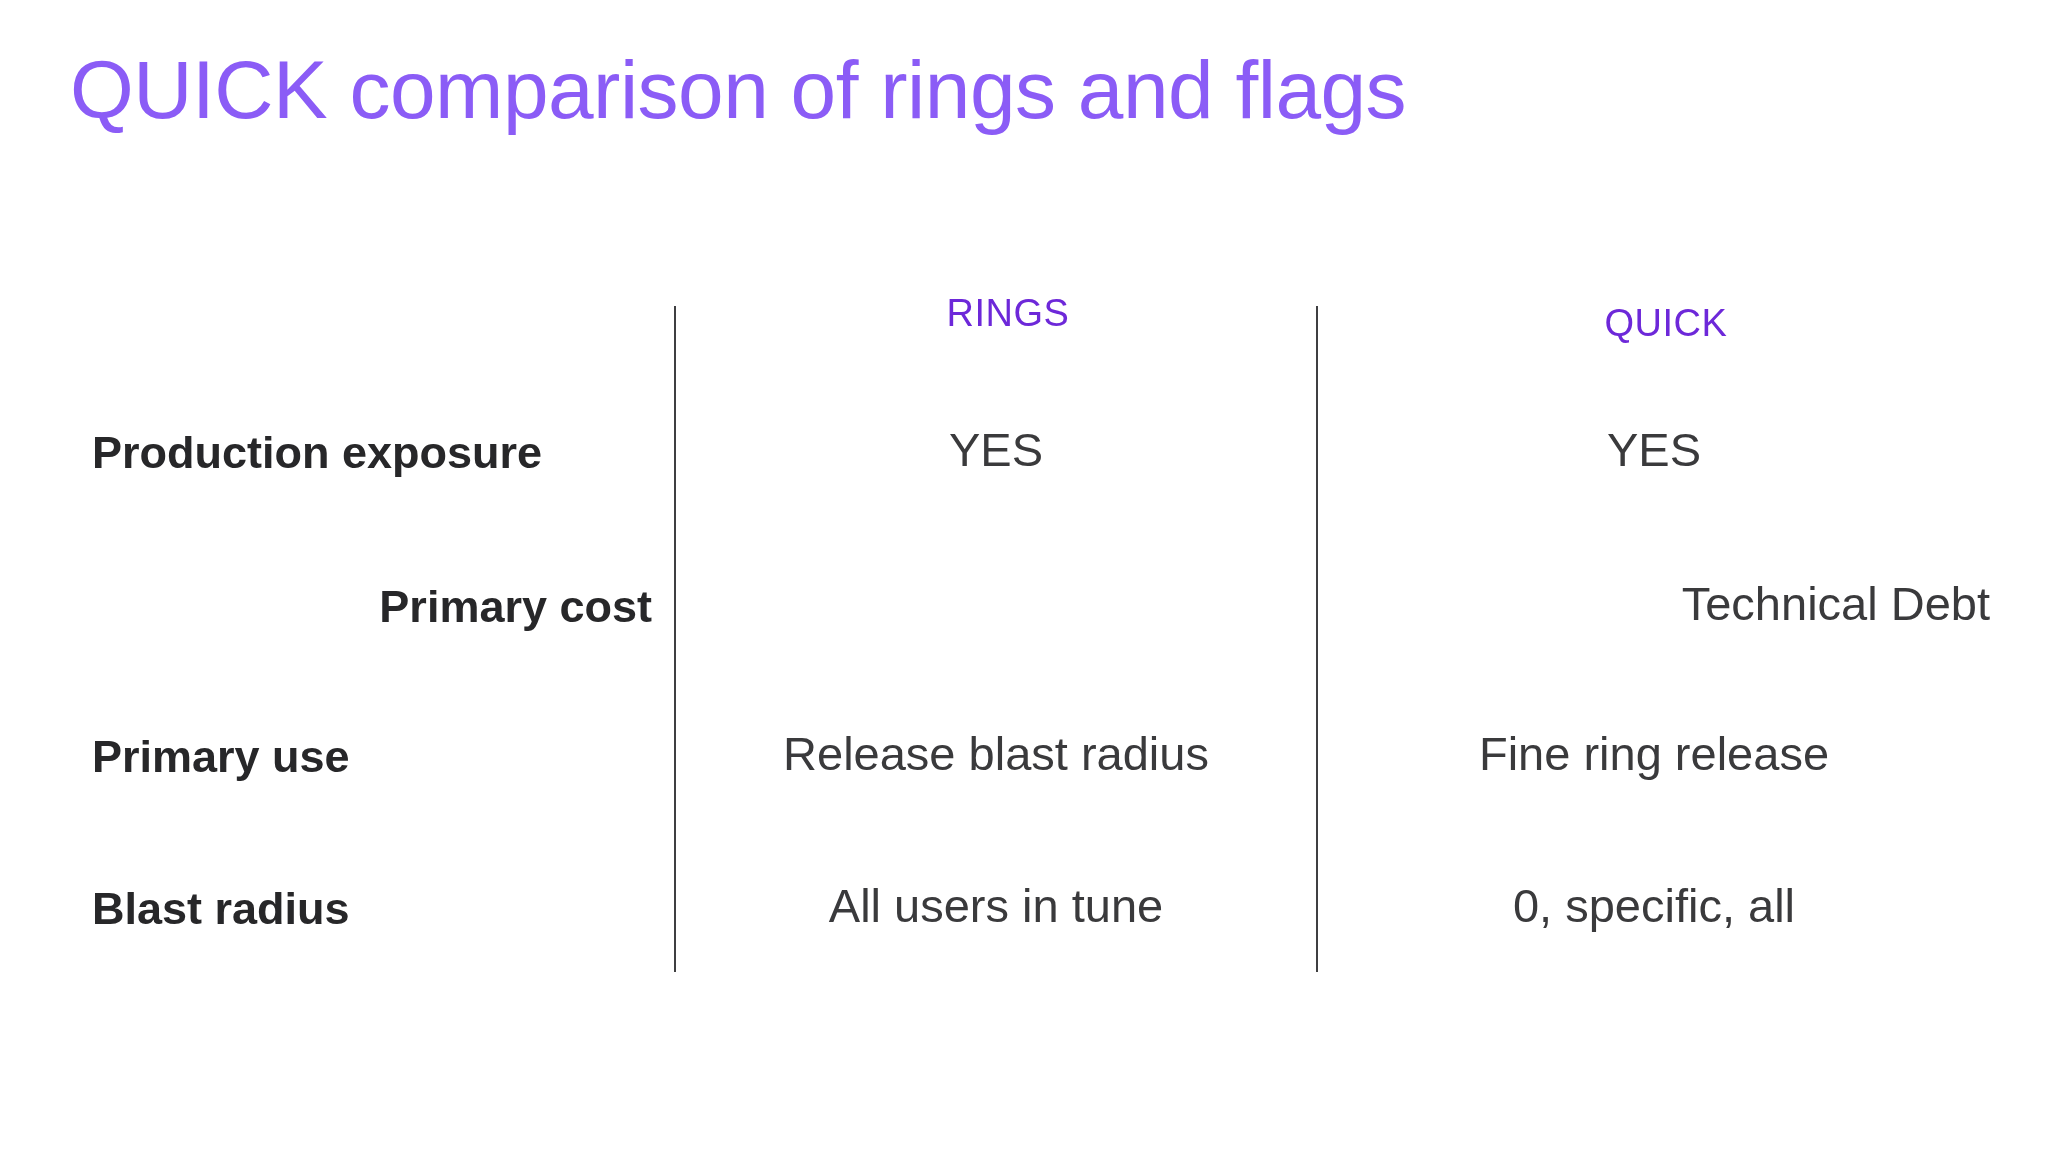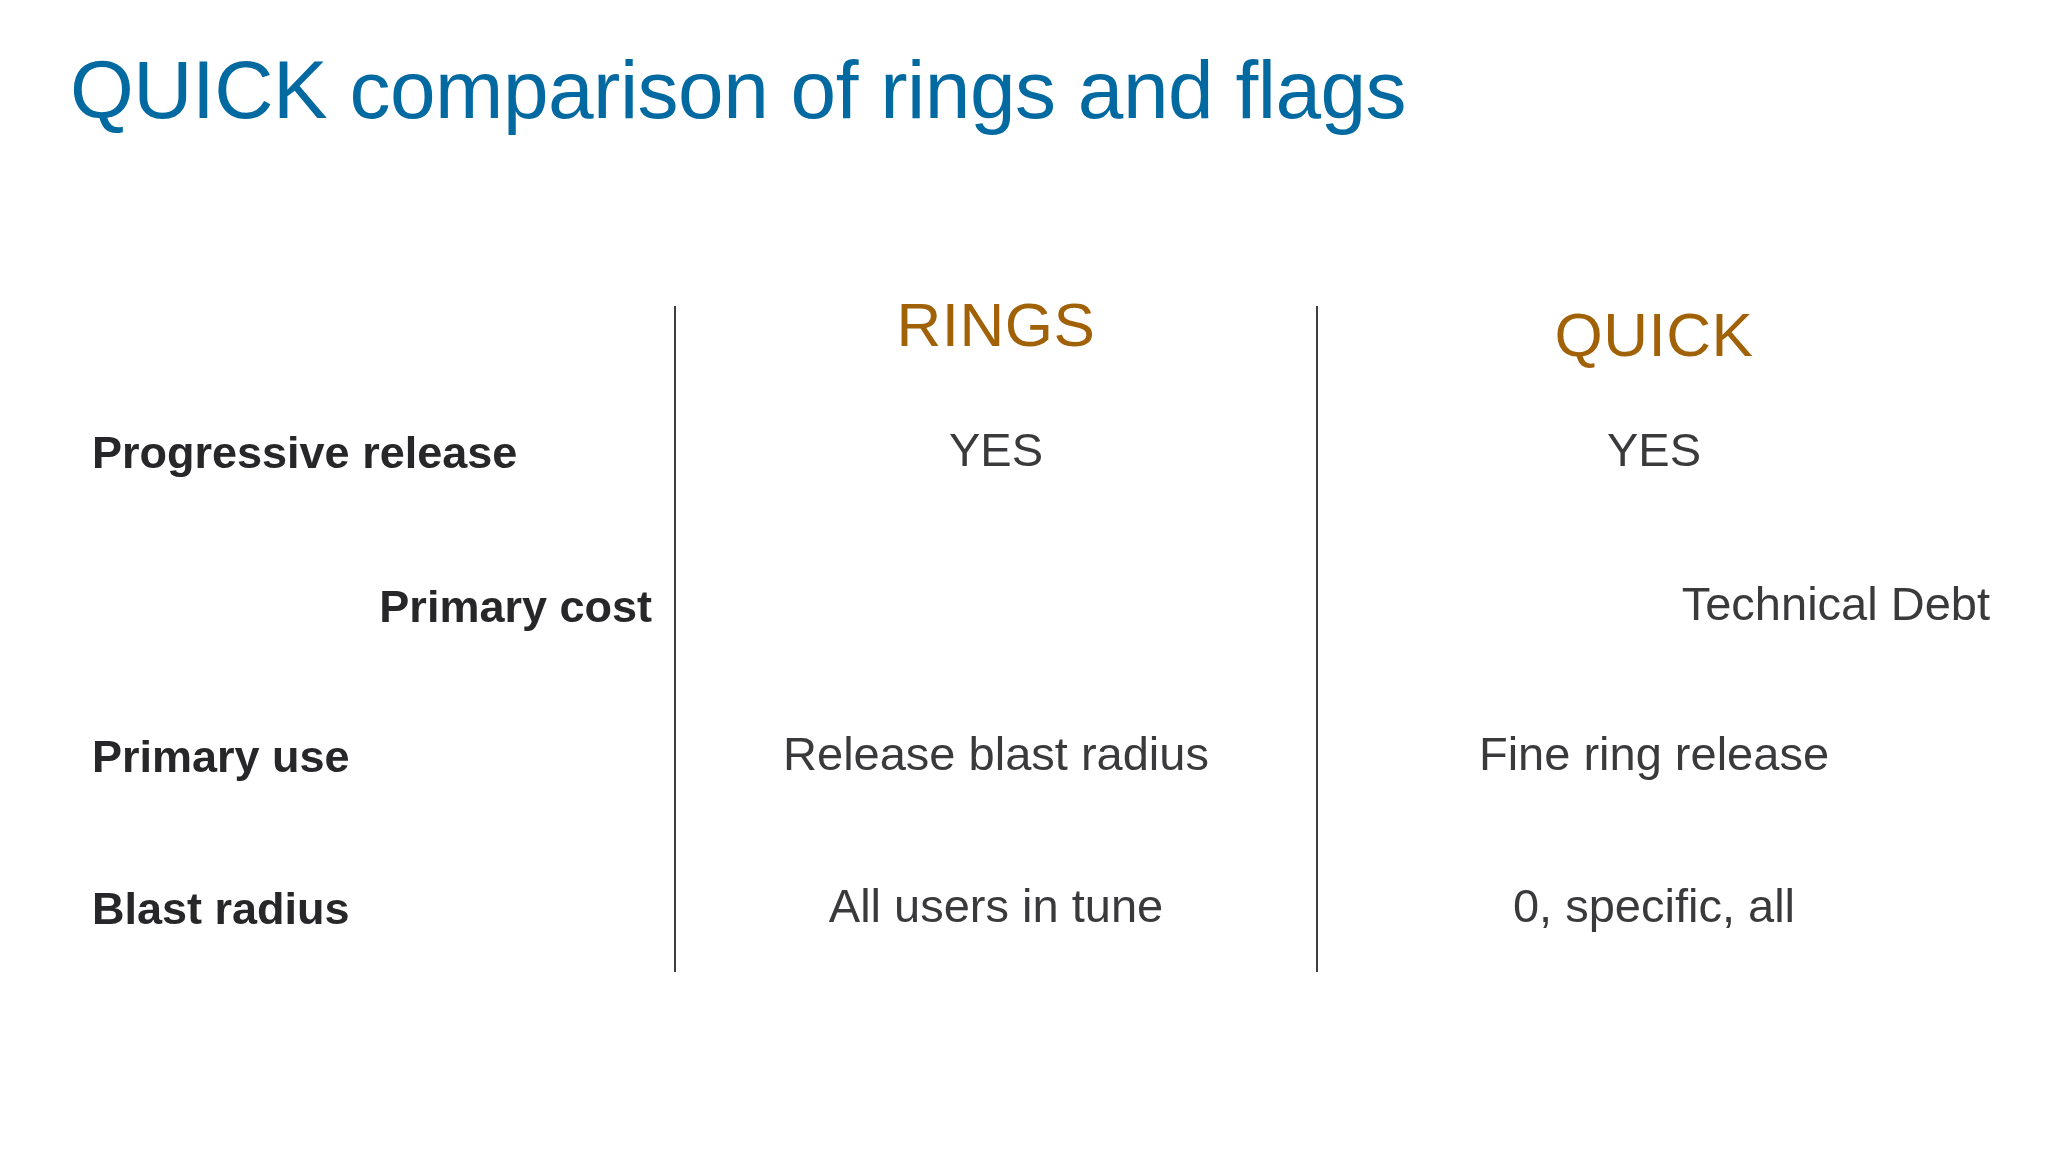--- a/index.html
+++ b/index.html
@@ -24,21 +24,21 @@
   
   .slide-title {
     position: absolute;
     left: 70px;
     top: 44px;
     width: 1700px;
     font-size: 82px;
     line-height: 1.12;
     font-weight: 300;
     letter-spacing: -0.5px;
-    color: #0369a1;
+    color: #8b5cf6;
     white-space: nowrap;
   }
 
   
   .compare {
     position: absolute;
     left: 0;
     top: 0;
     width: 2048px;
     height: 1152px;
@@ -52,26 +52,27 @@
     width: 2px;
     background: #3f3f41;
   }
   .divider.col-1 { left: 674px; }
   .divider.col-2 { left: 1316px; }
 
   
   .col-head {
     position: absolute;
     text-align: center;
-    color: #a16207;
+    color: #6d28d9;
     font-weight: 400;
-    font-size: 62px;
+    font-size: 38px;
     line-height: 1;
     letter-spacing: 0.5px;
     white-space: nowrap;
+    padding-left: 12px;
   }
   .col-head.rings {
     left: 676px;
     width: 640px;
     top: 294px;
   }
   .col-head.flags {
     left: 1318px;
     width: 672px;
     top: 304px;
@@ -128,21 +129,21 @@
   <div class="slide-title">QUICK comparison of rings and flags</div>
 
   <div class="compare">
 
     <div class="divider col-1"></div>
     <div class="divider col-2"></div>
 
     <div class="col-head rings">RINGS</div>
     <div class="col-head flags">QUICK</div>
 
-    <div class="row-label r0">Progressive release</div>
+    <div class="row-label r0">Production exposure</div>
     <div class="cell rings r0">YES</div>
     <div class="cell flags r0">YES</div>
 
     <div class="row-label r1">Primary cost</div>
     <div class="cell flags r1">Technical Debt</div>
 
     <div class="row-label r2">Primary use</div>
     <div class="cell rings r2">Release blast radius</div>
     <div class="cell flags r2">Fine ring release</div>
 

